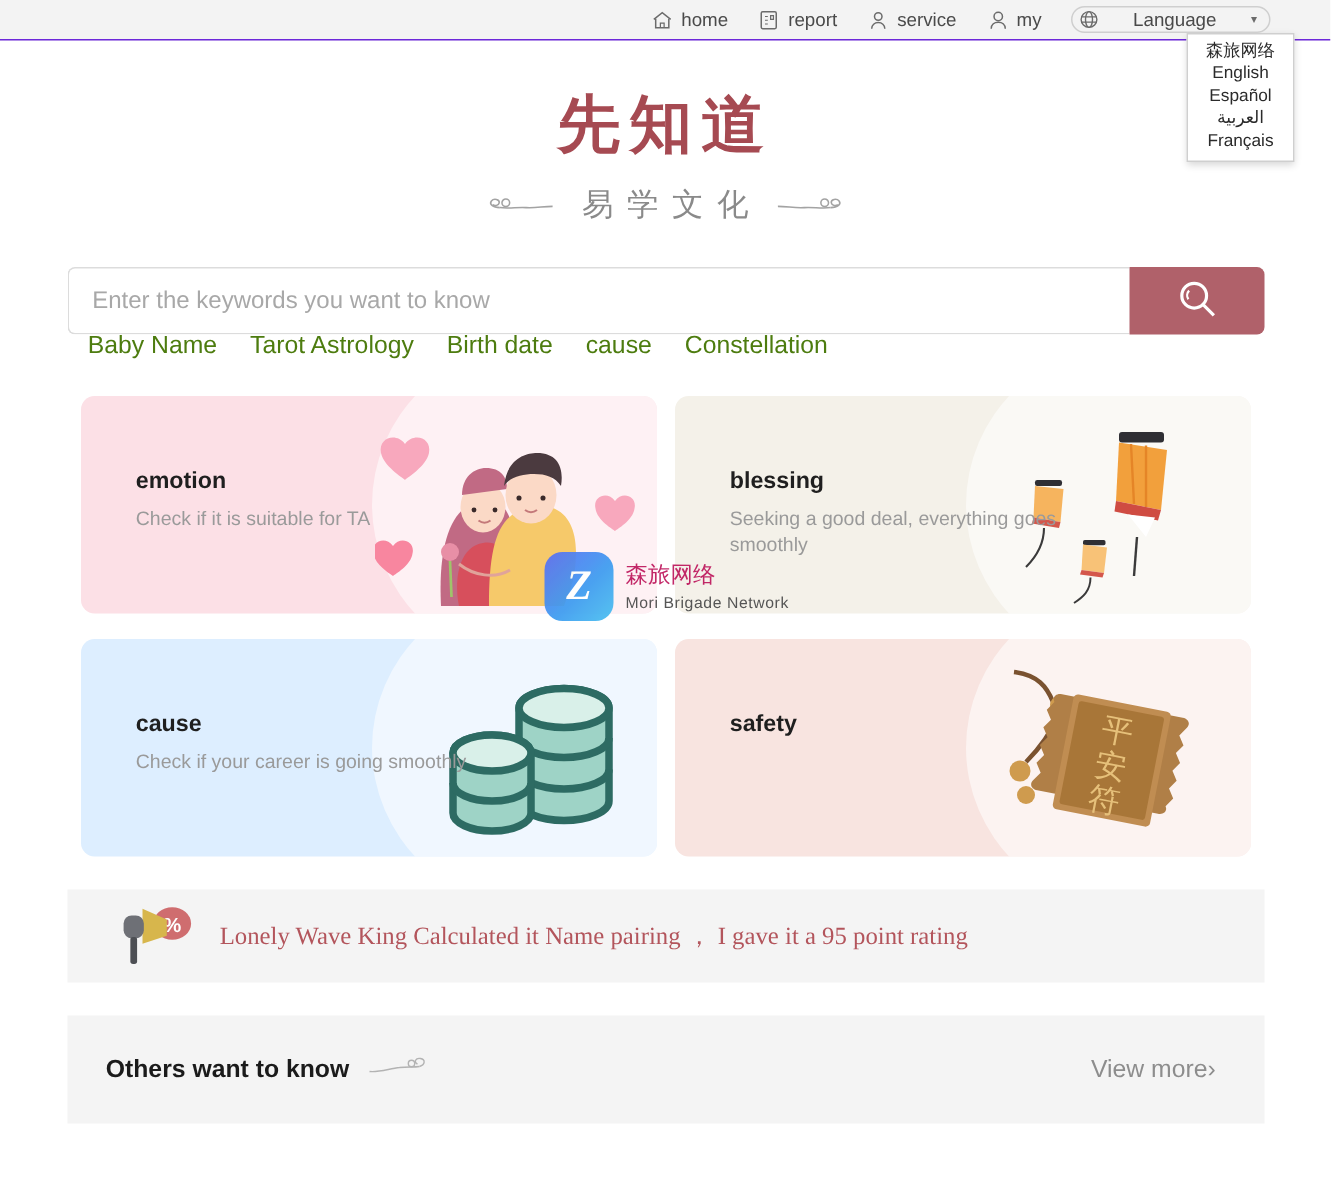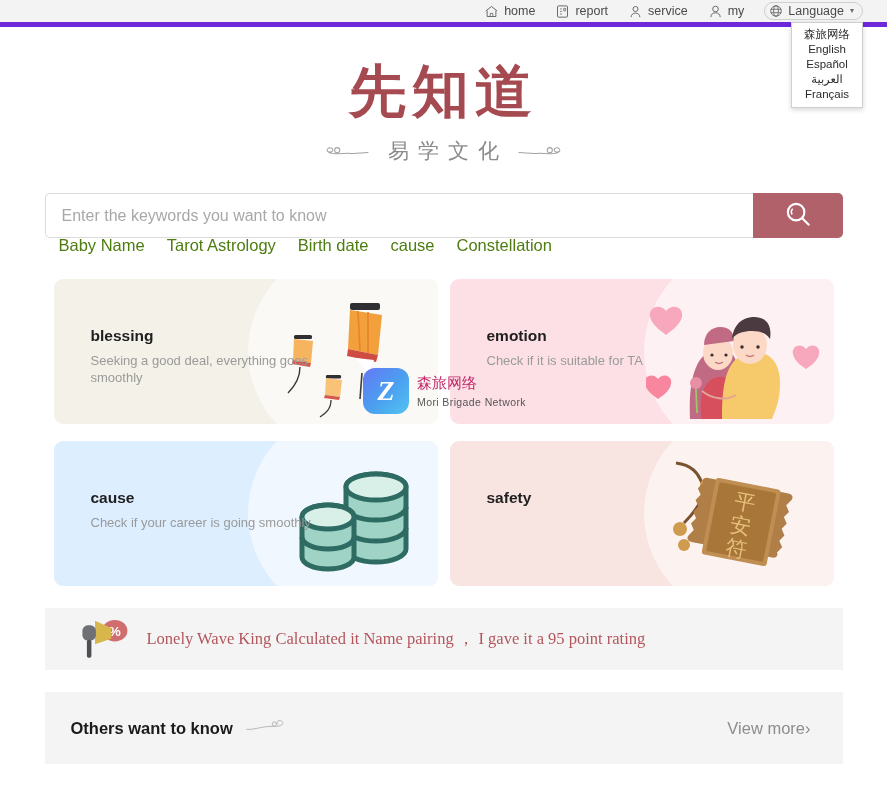--- a/index.html
+++ b/index.html
@@ -8,41 +8,41 @@
     background: #ffffff;
     font-family: "Liberation Sans", sans-serif;
     overflow: hidden;
   }
 
   
   .topbar {
     position: relative;
     height: 27px;
     background: #f3f3f3;
-    border-bottom: 5px solid #6d28d9;
+    border-bottom: 1px solid #6d28d9;
     display: flex;
     align-items: center;
     justify-content: flex-end;
-    padding-right: 24px;
+    padding-right: 40px;
     gap: 20px;
   }
   .navitem {
     display: flex;
     align-items: center;
     gap: 5px;
     font-size: 12.5px;
     color: #4a4a4a;
     cursor: pointer;
     white-space: nowrap;
   }
   .navicon { width: 15px; height: 15px; display: block; flex: 0 0 15px; }
   .lang-pill {
     display: flex;
     align-items: center;
-    gap: 5px;
+    gap: 22px;
     border: 1px solid #cfcfcf;
     border-radius: 11px;
     background: #f3f3f3;
     padding: 1px 8px 1px 4px;
     cursor: pointer;
     position: relative;
     z-index: 40;
   }
   .lang-pill .navicon { width: 14px; height: 14px; flex: 0 0 14px; }
   .caret { font-size: 8px; color: #6b6b6b; line-height: 1; margin-left: 1px; }
@@ -66,21 +66,21 @@
     line-height: 15px;
     padding: 0 2px;
     cursor: pointer;
     white-space: nowrap;
   }
 
   
   .logo-wrap { text-align: center; margin-top: 36px; }
   .logo-main {
     font-family: "Liberation Serif", "DejaVu Serif", serif;
-    font-size: 57px;
+    font-size: 42px;
     letter-spacing: 6px;
     color: #a64a52;
     font-weight: 700;
     line-height: 1;
     text-align: center;
   }
   .logo-sub-row {
     margin-top: 17px;
     display: flex;
     align-items: center;
@@ -372,20 +372,49 @@
 
 <div class="tags-row">
   <span class="tag">Baby Name</span>
   <span class="tag">Tarot Astrology</span>
   <span class="tag">Birth date</span>
   <span class="tag">cause</span>
   <span class="tag">Constellation</span>
 </div>
 
 <div class="cards">
+
+  <div class="card" style="background:#fce0e6">
+    <div class="arc"></div>
+    <div class="card-art">
+      <svg viewBox="0 0 180 140" width="180" height="140">
+        <path d="M20 28 c-6-8-18-4-16 6 c2 9 14 16 16 18 c2-2 14-9 16-18 c2-10-10-14-16-6 z" fill="#f8a8bd"></path>
+        <path d="M12 96 c-5-7-15-3-13 5 c1 8 12 14 13 15 c1-1 12-7 13-15 c2-8-8-12-13-5 z" fill="#f8869f"></path>
+        <path d="M160 66 c-5-7-15-3-13 5 c1 8 12 14 13 15 c1-1 12-7 13-15 c2-8-8-12-13-5 z" fill="#f8a8bd"></path>
+        <path d="M44 136 c-2-40 6-66 26-70 c16-3 22 10 22 26 c0 18-6 38-10 44 z" fill="#c16a84"></path>
+        <path d="M56 136 c-4-22 2-40 16-42 c12-2 18 8 18 20 c0 10-2 18-4 22 z" fill="#d74f5c"></path>
+        <ellipse cx="72" cy="70" rx="15" ry="17" fill="#fbd9c6"></ellipse>
+        <path d="M58 62 c0-12 8-18 16-18 c10 0 14 6 14 14" fill="#c16a84"></path>
+        <circle cx="66" cy="72" r="1.6" fill="#3a2a2a"></circle>
+          <circle cx="80" cy="72" r="1.6" fill="#3a2a2a"></circle>
+        <path d="M69 79 q4 3 8 0" stroke="#c4797a" stroke-width="1.4" fill="none"></path>
+        <path d="M76 136 c0-42 6-62 28-66 c20-4 30 10 30 30 c0 20-6 30-8 36 z" fill="#f6c96a"></path>
+        <ellipse cx="104" cy="62" rx="17" ry="19" fill="#fbd9c6"></ellipse>
+        <path d="M86 56 c2-18 14-22 22-22 c14 0 18 10 16 22 c-4-6-10-8-18-8 c-8 0-16 2-20 8 z" fill="#4b3a3f"></path>
+        <circle cx="96" cy="64" r="1.7" fill="#3a2a2a"></circle>
+          <circle cx="112" cy="64" r="1.7" fill="#3a2a2a"></circle>
+        <path d="M100 72 q4 3 8 0" stroke="#c4797a" stroke-width="1.4" fill="none"></path>
+        <path d="M56 108 c10 8 24 10 34 4" stroke="#e0a39a" stroke-width="2" fill="none"></path>
+        <circle cx="50" cy="100" r="6" fill="#e88fa6"></circle>
+        <path d="M50 106 l1 24" stroke="#9fc46a" stroke-width="1.8" fill="none"></path>
+      </svg>
+    </div>
+    <div class="card-title">emotion</div>
+    <div class="card-desc">Check if it is suitable for TA</div>
+  </div>
 
   <div class="card" style="background:#f4f1e9">
     <div class="arc"></div>
     <div class="card-art">
       <svg viewBox="0 0 180 140" width="180" height="140">
         <g>
           <rect x="100" y="20" width="30" height="7" rx="2" fill="#2f2f34"></rect>
           <path d="M100 27 L132 32 L128 72 L98 66 Z" fill="#f2a03c"></path>
           <path d="M108 28 L110 68 M118 29 L118 70" stroke="#e58527" stroke-width="1.6" fill="none"></path>
           <path d="M98 66 L128 72 L126 79 L97 73 Z" fill="#cf4c42"></path>
@@ -403,49 +432,20 @@
           <path d="M76 95 L92 97 L90 114 L75 112 Z" fill="#f8c277"></path>
           <path d="M75 112 L90 114 L89 117 L74 115 Z" fill="#d4574b"></path>
           <path d="M81 117 C81 126 76 130 70 134" stroke="#3a3a3a" stroke-width="1.3" fill="none"></path>
         </g>
       </svg>
     </div>
     <div class="card-title">blessing</div>
     <div class="card-desc">Seeking a good deal, everything goes smoothly</div>
   </div>
 
-  <div class="card" style="background:#fce0e6">
-    <div class="arc"></div>
-    <div class="card-art">
-      <svg viewBox="0 0 180 140" width="180" height="140">
-        <path d="M20 28 c-6-8-18-4-16 6 c2 9 14 16 16 18 c2-2 14-9 16-18 c2-10-10-14-16-6 z" fill="#f8a8bd"></path>
-        <path d="M12 96 c-5-7-15-3-13 5 c1 8 12 14 13 15 c1-1 12-7 13-15 c2-8-8-12-13-5 z" fill="#f8869f"></path>
-        <path d="M160 66 c-5-7-15-3-13 5 c1 8 12 14 13 15 c1-1 12-7 13-15 c2-8-8-12-13-5 z" fill="#f8a8bd"></path>
-        <path d="M44 136 c-2-40 6-66 26-70 c16-3 22 10 22 26 c0 18-6 38-10 44 z" fill="#c16a84"></path>
-        <path d="M56 136 c-4-22 2-40 16-42 c12-2 18 8 18 20 c0 10-2 18-4 22 z" fill="#d74f5c"></path>
-        <ellipse cx="72" cy="70" rx="15" ry="17" fill="#fbd9c6"></ellipse>
-        <path d="M58 62 c0-12 8-18 16-18 c10 0 14 6 14 14" fill="#c16a84"></path>
-        <circle cx="66" cy="72" r="1.6" fill="#3a2a2a"></circle>
-          <circle cx="80" cy="72" r="1.6" fill="#3a2a2a"></circle>
-        <path d="M69 79 q4 3 8 0" stroke="#c4797a" stroke-width="1.4" fill="none"></path>
-        <path d="M76 136 c0-42 6-62 28-66 c20-4 30 10 30 30 c0 20-6 30-8 36 z" fill="#f6c96a"></path>
-        <ellipse cx="104" cy="62" rx="17" ry="19" fill="#fbd9c6"></ellipse>
-        <path d="M86 56 c2-18 14-22 22-22 c14 0 18 10 16 22 c-4-6-10-8-18-8 c-8 0-16 2-20 8 z" fill="#4b3a3f"></path>
-        <circle cx="96" cy="64" r="1.7" fill="#3a2a2a"></circle>
-          <circle cx="112" cy="64" r="1.7" fill="#3a2a2a"></circle>
-        <path d="M100 72 q4 3 8 0" stroke="#c4797a" stroke-width="1.4" fill="none"></path>
-        <path d="M56 108 c10 8 24 10 34 4" stroke="#e0a39a" stroke-width="2" fill="none"></path>
-        <circle cx="50" cy="100" r="6" fill="#e88fa6"></circle>
-        <path d="M50 106 l1 24" stroke="#9fc46a" stroke-width="1.8" fill="none"></path>
-      </svg>
-    </div>
-    <div class="card-title">emotion</div>
-    <div class="card-desc">Check if it is suitable for TA</div>
-  </div>
-
   <div class="card" style="background:#ddeeff">
     <div class="arc"></div>
     <div class="card-art">
       <svg viewBox="0 0 180 140" width="180" height="140">
         <g stroke="#2d6b63" stroke-width="5" fill="#8fcdbf">
           <path d="M96 104 v-62 a30 13 0 0 1 60 0 v62 a30 13 0 0 1 -60 0 z" fill="#9ed3c6"></path>
           <ellipse cx="126" cy="42" rx="30" ry="13" fill="#d9f0e9"></ellipse>
           <path d="M96 62 a30 13 0 0 0 60 0" fill="none"></path>
           <path d="M96 83 a30 13 0 0 0 60 0" fill="none"></path>
         </g>

